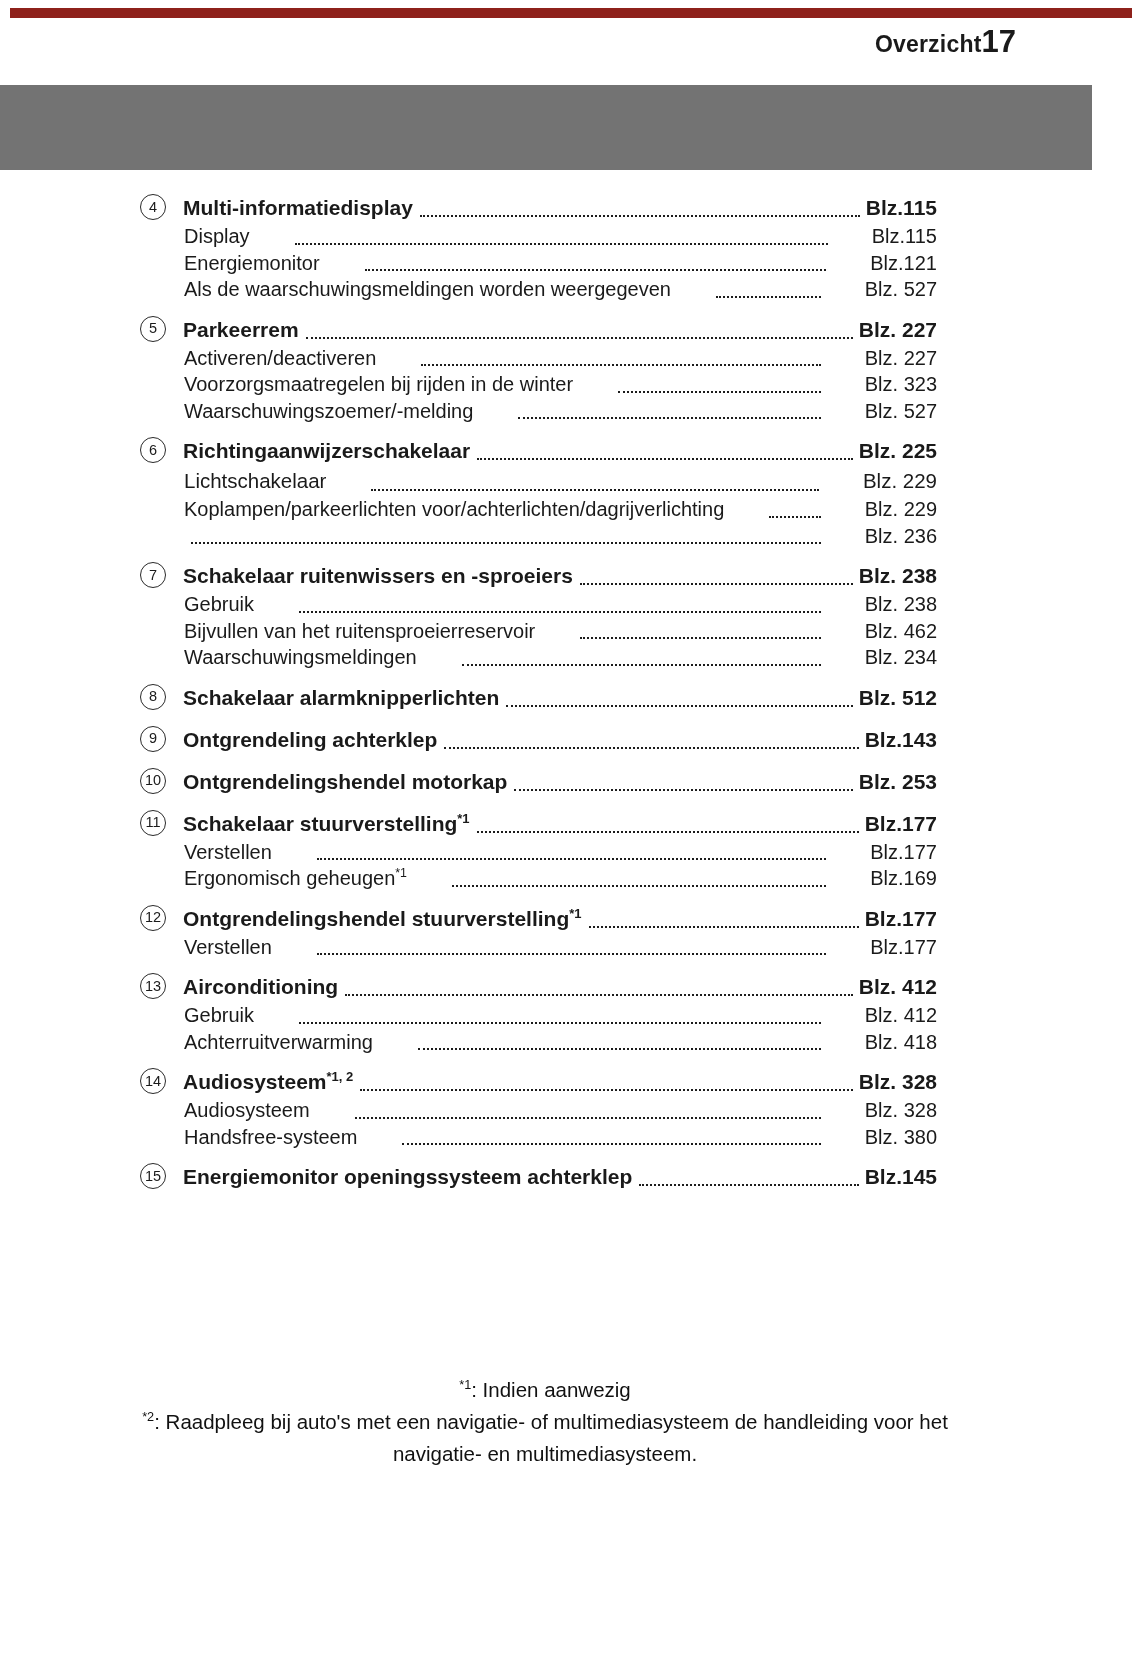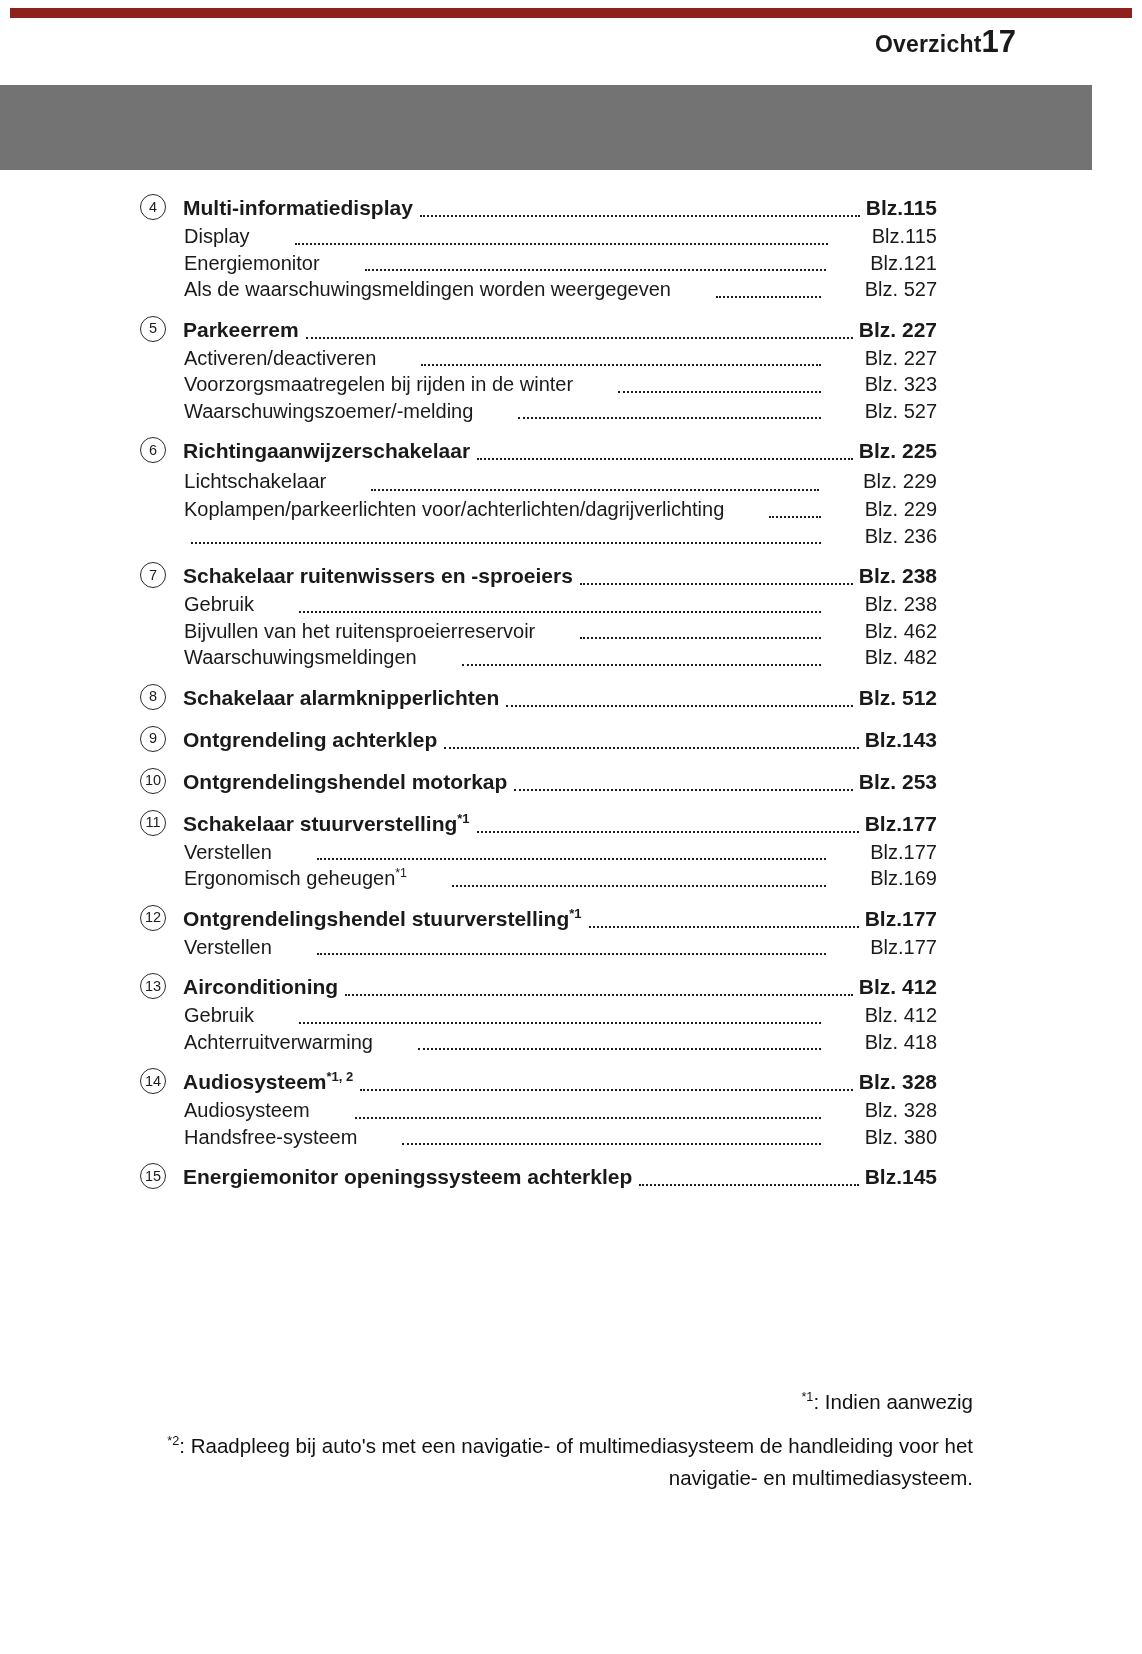--- a/index.html
+++ b/index.html
@@ -24,21 +24,21 @@
     box-sizing:border-box;width:26px;height:26px;border:1.8px solid #2a2a2a;border-radius:50%;
     display:inline-flex;align-items:center;justify-content:center;
     font-size:14.5px;font-weight:normal;margin-right:17px;flex:0 0 auto;
     align-self:center;margin-bottom:1px;
   }
   .leader{flex:1 1 auto;min-width:18px;border-bottom:2.5px dotted #1c1c1c;margin:0 6px 6px 7px;}
   .row.sub .leader{border-bottom-width:2.2px;margin-bottom:5px;}
   sup{font-size:0.62em;line-height:0;}
   .footnotes{position:absolute;top:1374px;left:105px;width:880px;text-align:right;
     font-size:20.5px;line-height:32px;color:#111;}
-  .footnote{margin:12px;}
+  .footnote{margin:0;text-align:center;}
 </style>
 </head>
 <body>
 
 <div class="accent-bar" style="background: rgb(142, 33, 27);"></div>
 
 <div class="page-header">
   <span class="section-title">Overzicht</span>
   <span class="page-number">17</span>
 </div>
@@ -127,21 +127,21 @@
         <span class="page">Blz. 238</span>
       </div>
       <div class="row sub">
         <span class="label">Bijvullen van het ruitensproeierreservoir</span>
         <span class="leader"></span>
         <span class="page">Blz. 462</span>
       </div>
       <div class="row sub">
         <span class="label">Waarschuwingsmeldingen</span>
         <span class="leader"></span>
-        <span class="page">Blz. 482</span>
+        <span class="page">Blz. 234</span>
       </div>
     </div>
     <div class="sec">
       <div class="row main">
         <span class="badge">8</span>
         <span class="label">Schakelaar alarmknipperlichten</span>
         <span class="leader"></span>
         <span class="page">Blz. 512</span>
       </div>
     </div>

